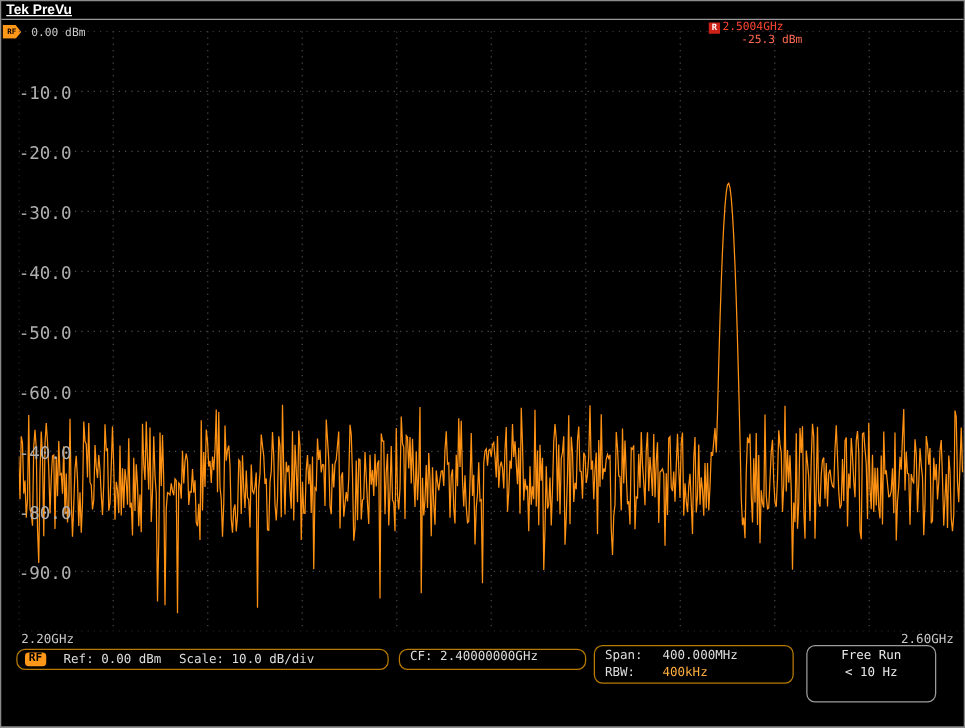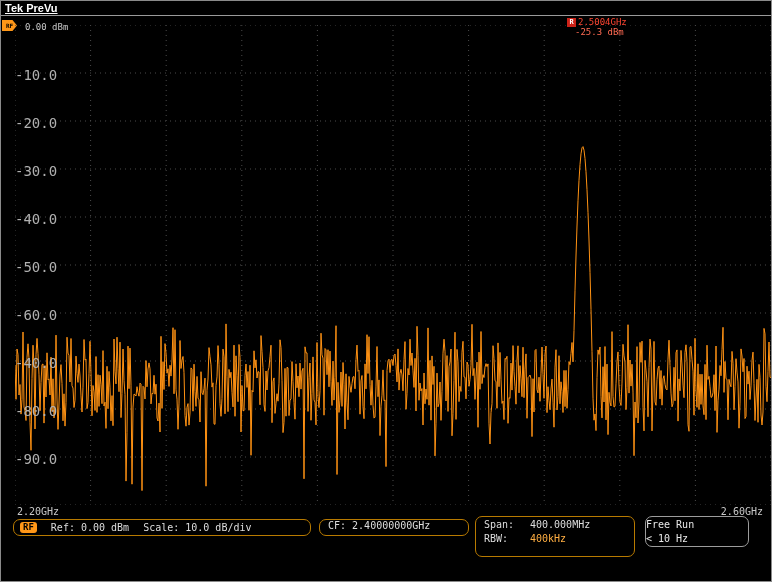--- a/index.html
+++ b/index.html
@@ -13,31 +13,31 @@
            clip-path:polygon(0 0,70% 0,100% 50%,70% 100%,0 100%);}
   #plot{position:absolute;left:14px;top:24px;}
   .ytop{position:absolute;left:24px;top:21px;color:#c8c8c8;font-size:9px;}
   .ylab{position:absolute;left:14px;color:#b0b0b0;font-size:14px;}
   .xlab{position:absolute;top:505px;color:#c8c8c8;font-size:10px;}
   .xlab.left{left:16px;} .xlab.right{right:8px;}
   .marker{position:absolute;left:566px;top:16px;font-size:9px;line-height:10px;color:#ff4632;}
   .mrow{display:flex;align-items:center;gap:2px;}
   .mbadge{display:inline-block;width:9px;height:9px;background:#cc2218;color:#fff;font-size:7px;
           font-weight:bold;text-align:center;line-height:9px;}
-  .mlevel{margin-left:8px;color:#ff6a52;}
+  .mlevel{margin-left:26px;color:#ff6a52;}
   .sbox{position:absolute;border:1px solid #b87a00;border-radius:7px;background:#000;color:#dddddd;
         font-size:10px;box-sizing:border-box;}
   .box-ref{left:12px;top:518px;width:298px;height:17px;display:flex;align-items:center;gap:14px;padding-left:6px;}
   .rfbadge{background:#ff9718;color:#000;font-weight:bold;font-size:9px;border-radius:3px;padding:0 3px;line-height:11px;}
   .box-cf{left:318px;top:518px;width:150px;height:17px;display:flex;align-items:flex-start;padding-left:8px;}
-  .box-span{left:474px;top:515px;width:160px;height:41px;padding:1px 8px;}
+  .box-span{left:474px;top:515px;width:160px;height:31px;padding:1px 8px;}
   .srow{display:flex;line-height:14px;}
   .slabel{width:46px;}
   .rbw-val{color:#ffae42;}
-  .box-trig{left:644px;top:515px;width:104px;height:31px;border-color:#9c9c9c;text-align:left;
+  .box-trig{left:644px;top:515px;width:104px;height:46px;border-color:#9c9c9c;text-align:center;
             line-height:14px;padding-top:1px;color:#e8e8e8;}
 </style>
 </head>
 <body>
 
 <div class="screen">
 
   <div class="titlebar">
     <span class="title">Tek PreVu</span>
   </div>

